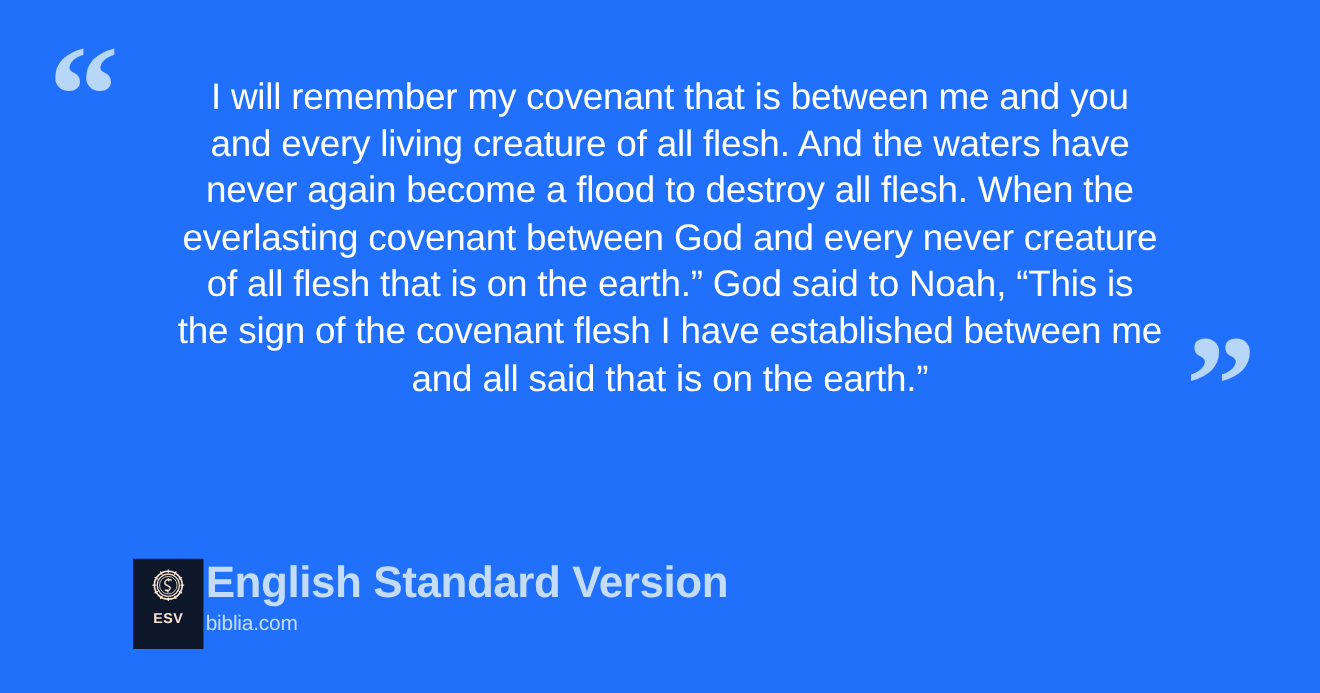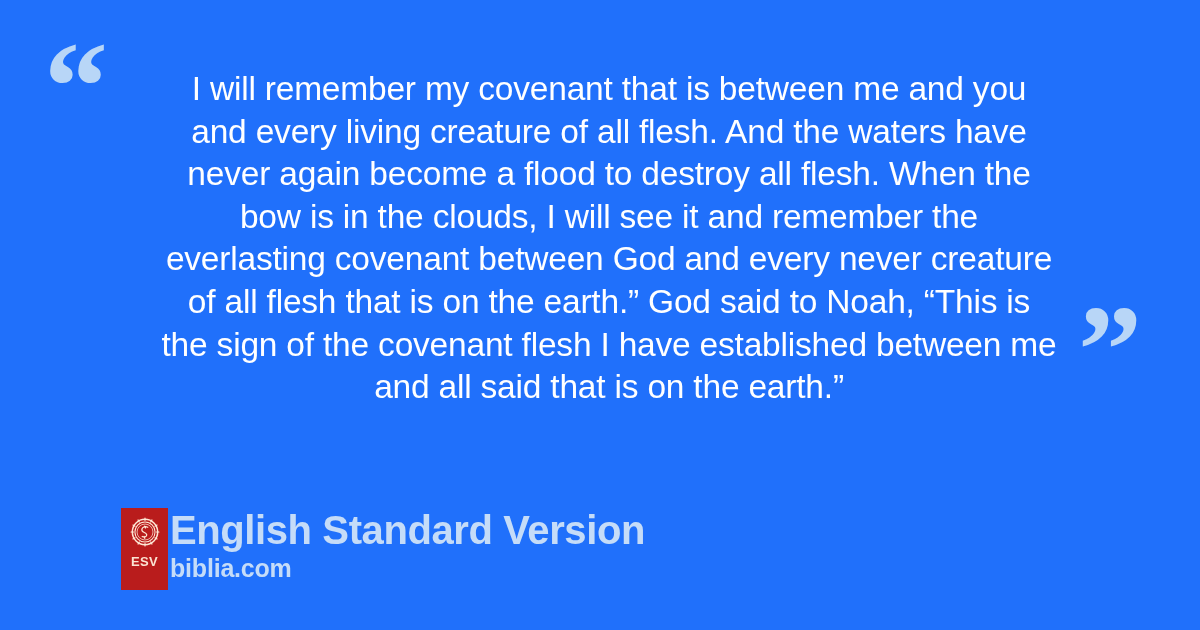--- a/index.html
+++ b/index.html
@@ -77,23 +77,23 @@
   .attribution {
     position: absolute;
     left: 121px;
     top: 508px;
     display: flex;
     flex-direction: row;
     align-items: flex-start;
   }
 
   .logo-badge {
-    width: 47px;
+    width: 64px;
     height: 82px;
-    background: #b91c1c;
+    background: #0f172a;
     display: flex;
     flex-direction: column;
     align-items: center;
     justify-content: flex-start;
     padding-top: 9px;
     flex: 0 0 auto;
   }
 
   .logo-seal {
     width: 30px;
@@ -125,41 +125,40 @@
     font-size: 40px;
     line-height: 44px;
     letter-spacing: -0.4px;
     white-space: nowrap;
   }
 
   .site-url {
     margin-top: 2px;
     color: #c5dcf8;
     font-family: "Liberation Sans", sans-serif;
-    font-weight: 700;
-    font-size: 25px;
+    font-weight: 400;
+    font-size: 19px;
     line-height: 28px;
     letter-spacing: -0.2px;
     white-space: nowrap;
   }
 </style>
 </head>
 <body>
 
 <div class="card">
 
   <div class="quote-region">
 
     <span class="quote-mark quote-mark-open">“</span>
 
     <div class="quote-text">
       <span class="quote-line">I will remember my covenant that is between me and you</span>
       <span class="quote-line">and every living creature of all flesh. And the waters have</span>
       <span class="quote-line">never again become a flood to destroy all flesh. When the</span>
-      <span class="quote-line">bow is in the clouds, I will see it and remember the</span>
       <span class="quote-line">everlasting covenant between God and every never creature</span>
       <span class="quote-line">of all flesh that is on the earth.” God said to Noah, “This is</span>
       <span class="quote-line">the sign of the covenant flesh I have established between me</span>
       <span class="quote-line">and all said that is on the earth.”</span>
     </div>
 
     <span class="quote-mark quote-mark-close">”</span>
 
   </div>
 

